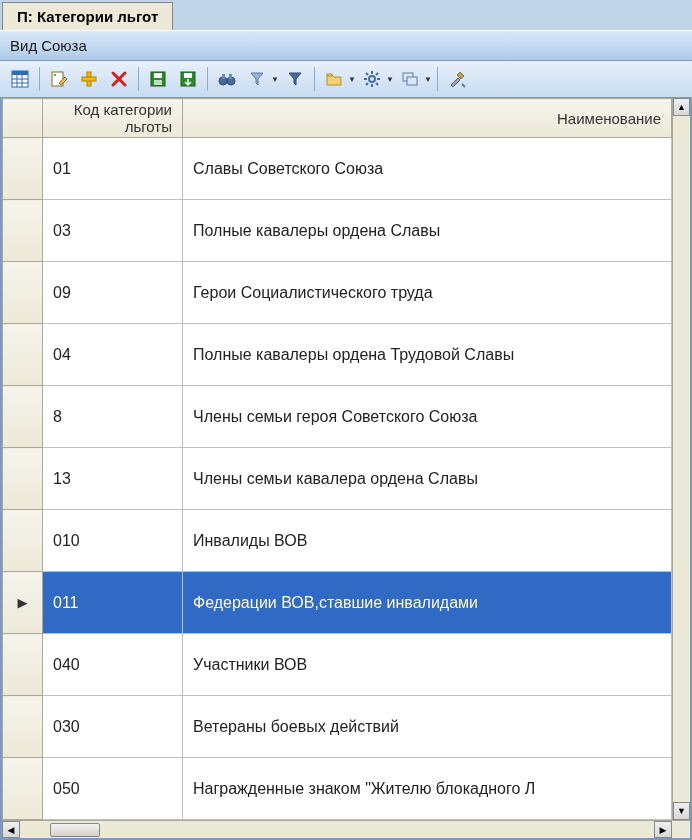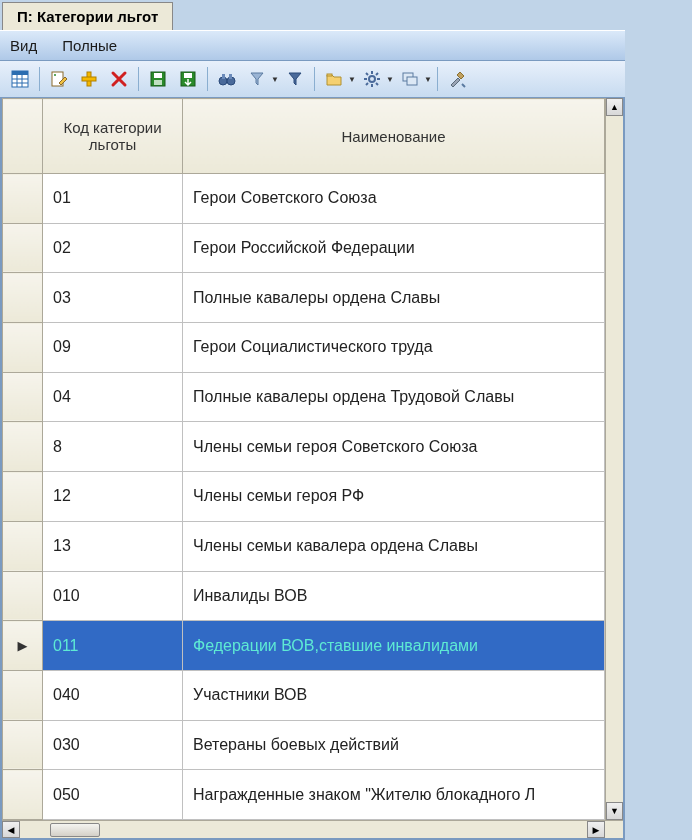--- a/index.html
+++ b/index.html
@@ -5,21 +5,21 @@
 * { box-sizing: border-box; margin: 0; padding: 0; }
 body {
   font-family: Tahoma, Arial, sans-serif;
   font-size: 13px;
   background: #c0d4e8;
   width: 692px;
   height: 840px;
   overflow: hidden;
 }
 .window {
-  width: 625px;
+  width: 692px;
   height: 840px;
   display: flex;
   flex-direction: column;
 }
 .tab-bar {
   background: #c0d4e8;
   padding-top: 2px;
   padding-left: 2px;
 }
 .tab {
@@ -30,21 +30,21 @@
   padding: 5px 14px;
   font-size: 15px;
   font-weight: bold;
 }
 .menu-bar {
   background: linear-gradient(#dbe9f9, #afc9e8);
   border-top: 1px solid #fff;
   border-bottom: 1px solid #7a9ac0;
   padding: 6px 10px;
   display: flex;
-  gap: 25px;
+  gap: 4px;
 }
 .menu-item {
   font-size: 15px;
   color: #1a1a1a;
   cursor: default;
 }
 .toolbar {
   background: linear-gradient(#e8f0fb, #c7dbf0);
   border-bottom: 1px solid #7a9ac0;
   padding: 4px 6px;
@@ -94,22 +94,22 @@
   overflow: hidden;
 }
 .grid {
   flex: 1;
   background: #fff;
   border-collapse: collapse;
 }
 .grid th {
   background: linear-gradient(#f6f4ec, #ece9d8);
   border: 1px solid #aca899;
-  padding: 20px 10px;
-  text-align: center;
+  padding: 2px 10px;
+  text-align: right;
   font-weight: normal;
   font-size: 15px;
   color: #333;
   vertical-align: middle;
 }
 .grid th.row-header-cell {
   width: 40px;
   background: linear-gradient(#f6f4ec, #ece9d8);
 }
 .grid td {
@@ -122,21 +122,21 @@
 .grid td.row-header {
   width: 40px;
   background: linear-gradient(#f6f4ec, #ece9d8);
   border: 1px solid #aca899;
   text-align: center;
   font-size: 13px;
   color: #333;
 }
 .grid tr.selected td:not(.row-header) {
   background: #316ac5;
-  color: #5eead4;
+  color: #fef9c3;
 }
 .vscroll {
   width: 18px;
   background: #e8e8e8;
   border-left: 1px solid #aca899;
   display: flex;
   flex-direction: column;
 }
 .scroll-btn {
   height: 18px;
@@ -182,21 +182,21 @@
 <body>
 
 <div class="window">
 
   <div class="tab-bar">
     <div class="tab">П: Категории льгот</div>
   </div>
 
   <div class="menu-bar">
     <span class="menu-item">Вид</span>
-    <span class="menu-item">Полные</span>
+    <span class="menu-item">Союза</span>
   </div>
 
   <div class="toolbar">
     <button class="tool-btn">
       <svg width="18" height="18">
           <rect x="1" y="1" width="16" height="16" fill="#fff" stroke="#2b6db0"></rect>
           <rect x="1" y="1" width="16" height="4" fill="#2b6db0"></rect>
           <line x1="1" y1="9" x2="17" y2="9" stroke="#2b6db0"></line>
           <line x1="1" y1="13" x2="17" y2="13" stroke="#2b6db0"></line>
           <line x1="6" y1="5" x2="6" y2="17" stroke="#2b6db0"></line>
@@ -305,51 +305,41 @@
           <tr>
             <th class="row-header-cell"></th>
             <th class="th-code">Код категории льготы</th>
             <th>Наименование</th>
           </tr>
         </thead>
         <tbody id="grid-body">
             <tr>
               <td class="row-header"></td>
               <td>01</td>
-              <td>Герои Советского Союза</td>
-            </tr>
-            <tr>
-              <td class="row-header"></td>
-              <td>02</td>
-              <td>Герои Российской Федерации</td>
+              <td>Славы Советского Союза</td>
             </tr>
             <tr>
               <td class="row-header"></td>
               <td>03</td>
               <td>Полные кавалеры ордена Славы</td>
             </tr>
             <tr>
               <td class="row-header"></td>
               <td>09</td>
               <td>Герои Социалистического труда</td>
             </tr>
             <tr>
               <td class="row-header"></td>
               <td>04</td>
               <td>Полные кавалеры ордена Трудовой Славы</td>
             </tr>
             <tr>
               <td class="row-header"></td>
               <td>8</td>
               <td>Члены семьи героя Советского Союза</td>
-            </tr>
-            <tr>
-              <td class="row-header"></td>
-              <td>12</td>
-              <td>Члены семьи героя РФ</td>
             </tr>
             <tr>
               <td class="row-header"></td>
               <td>13</td>
               <td>Члены семьи кавалера ордена Славы</td>
             </tr>
             <tr>
               <td class="row-header"></td>
               <td>010</td>
               <td>Инвалиды ВОВ</td>

